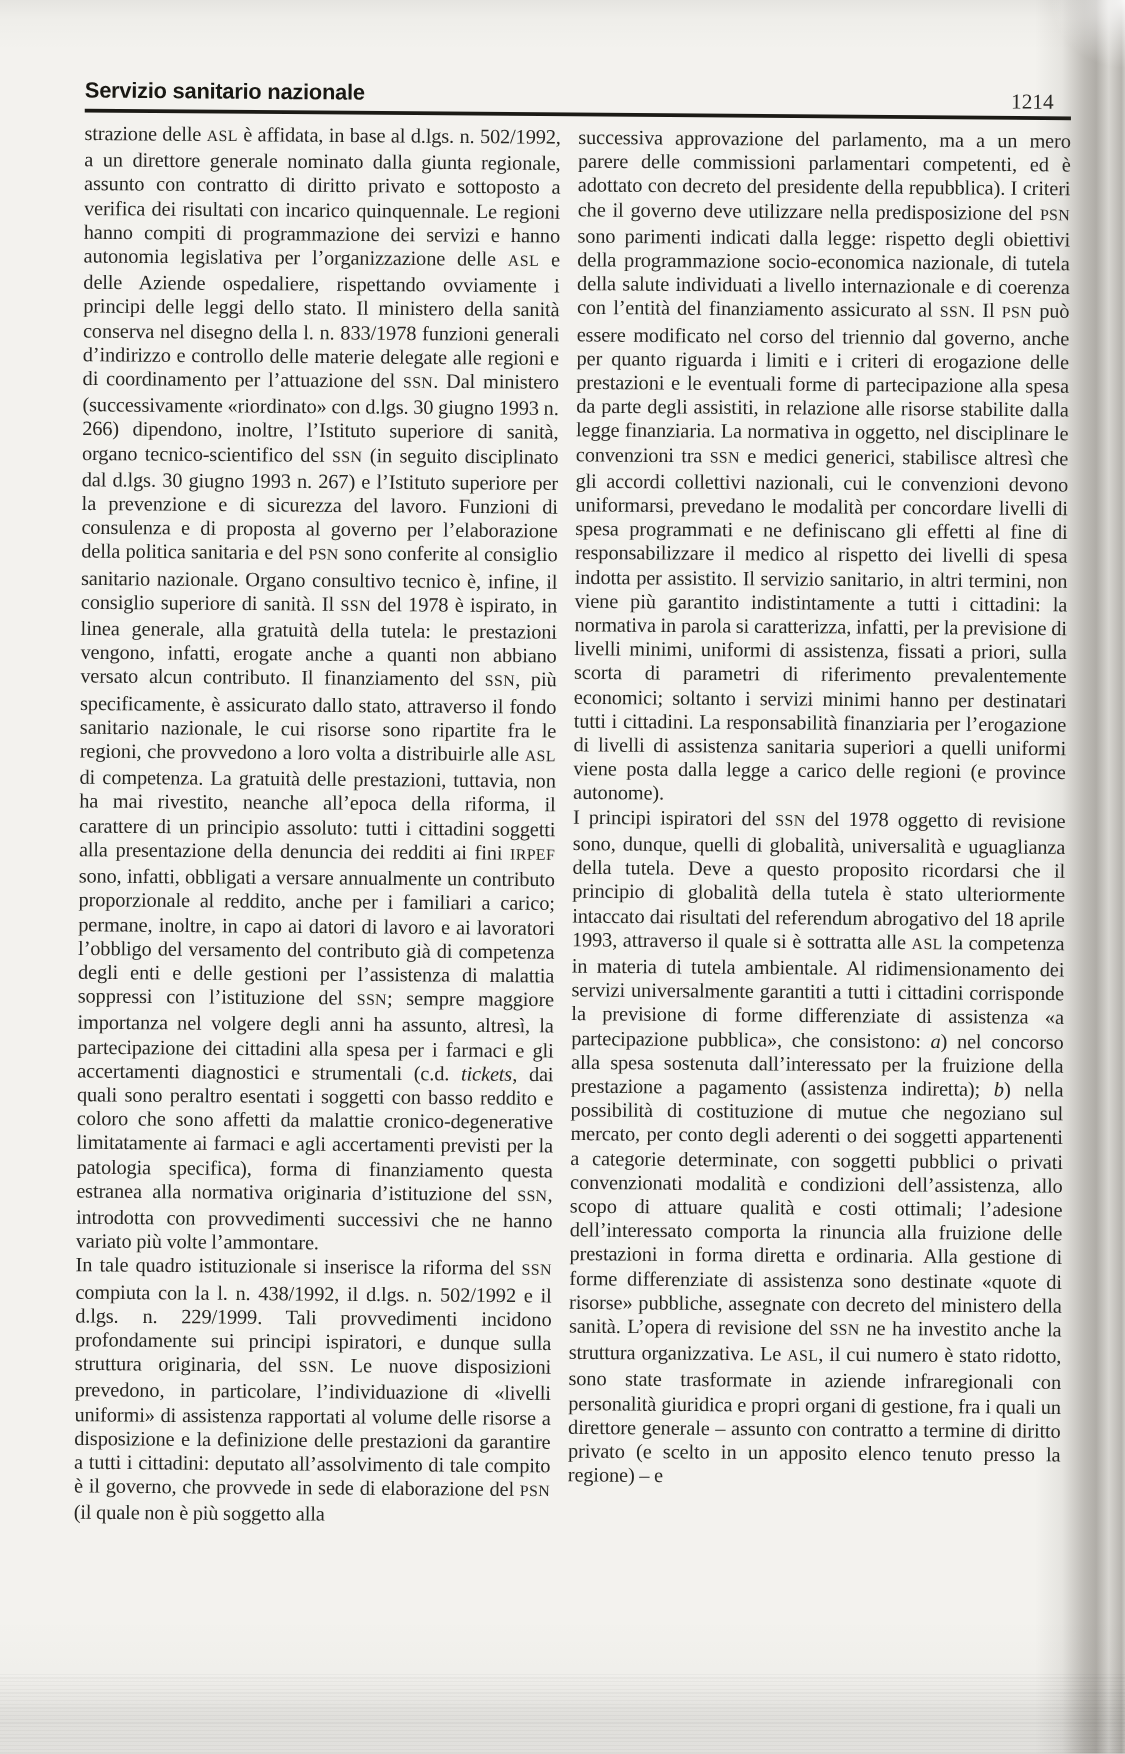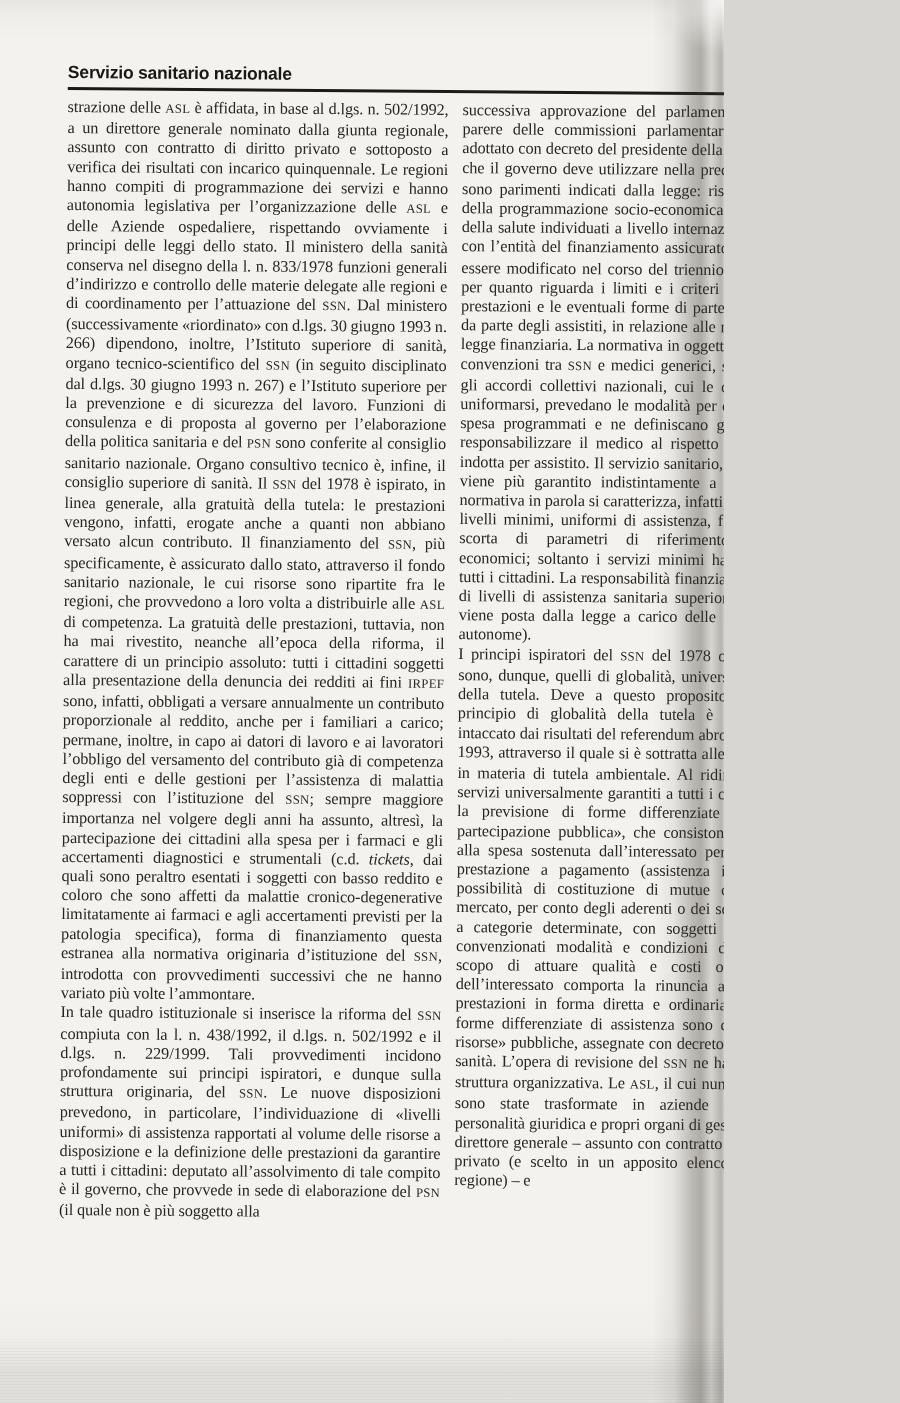--- a/index.html
+++ b/index.html
@@ -1,17 +1,17 @@
 <!DOCTYPE html>
 <html lang="it"><head>
 <meta charset="utf-8">
 <style>
   html,body { margin:0; padding:0; background:#d8d6d2; }
   .scan {
-    position:relative; width:724px; height:1403px; overflow:hidden;
+    position:relative; width:900px; height:1403px; overflow:hidden;
     background:
       linear-gradient(180deg, rgba(0,0,0,0.06) 0px, rgba(0,0,0,0.02) 14px, rgba(0,0,0,0) 40px),
       linear-gradient(0deg,  rgba(0,0,0,0.055) 0px, rgba(0,0,0,0.02) 46px, rgba(0,0,0,0) 110px),
       #f3f2ee;
     font-family:"Liberation Serif", serif;
   }
   .content {
     position:absolute; left:68px; top:62px; width:789px;
     transform:rotate(0.45deg); transform-origin:0 0;
   }

